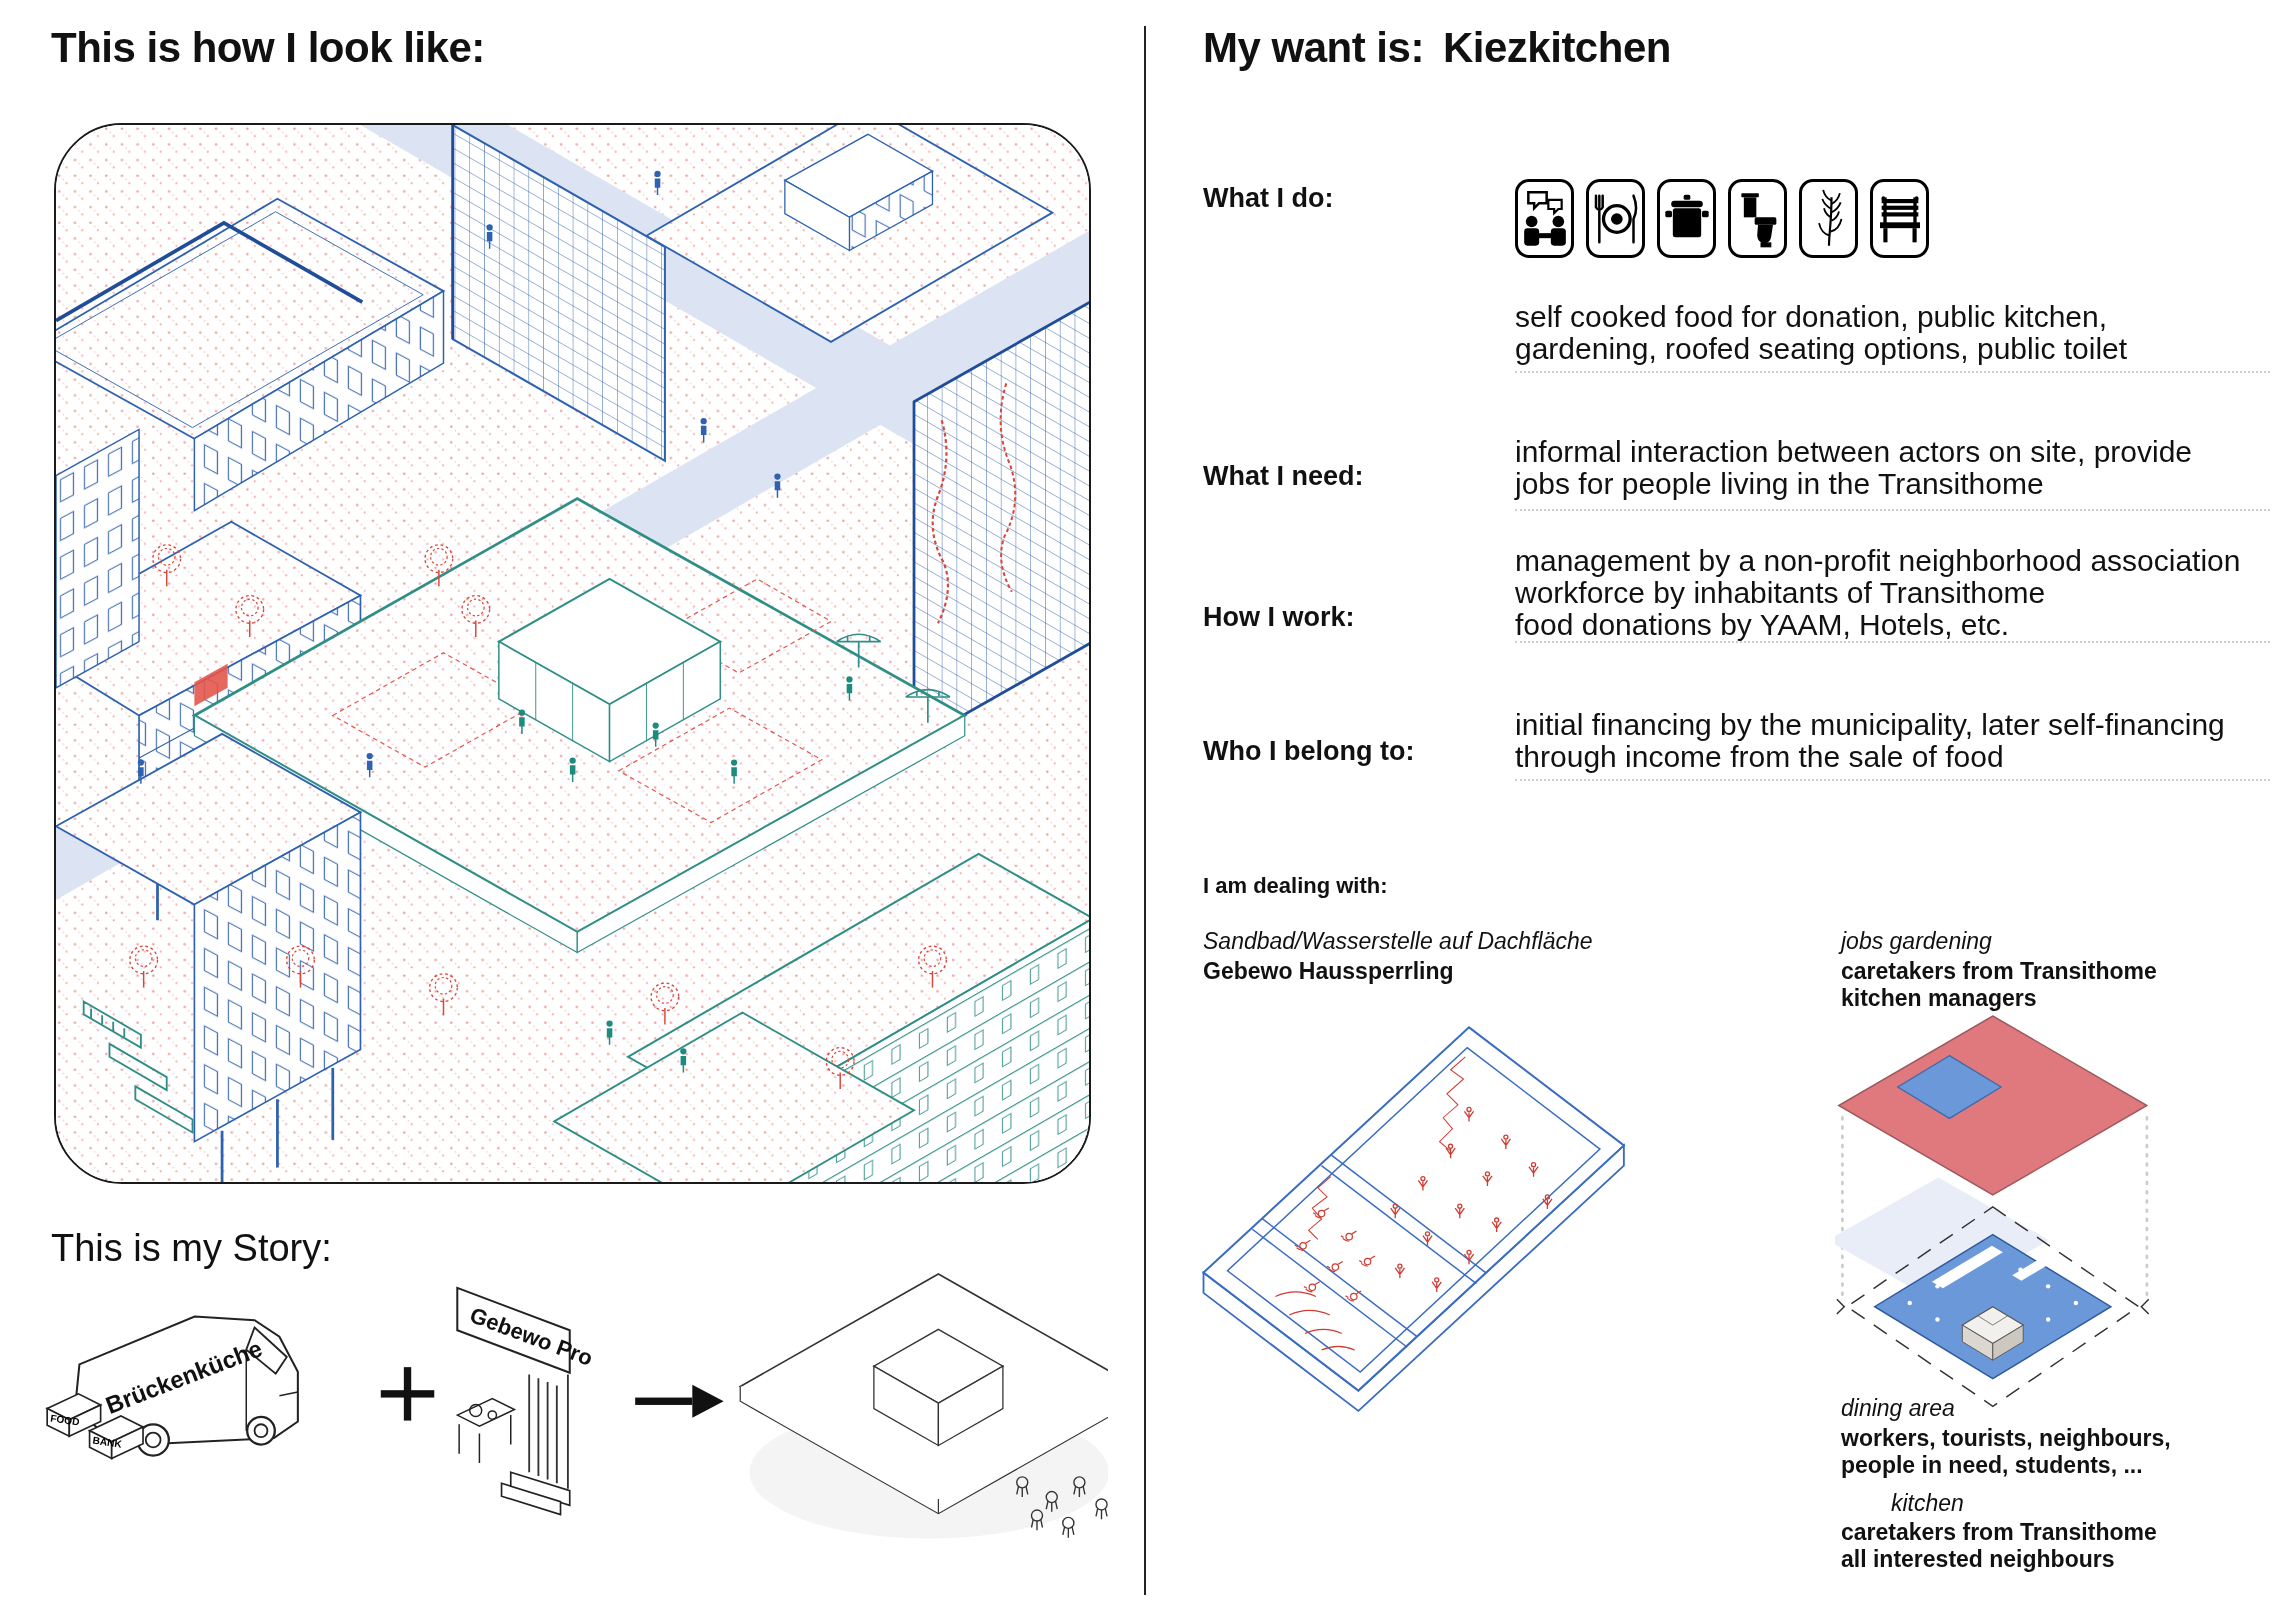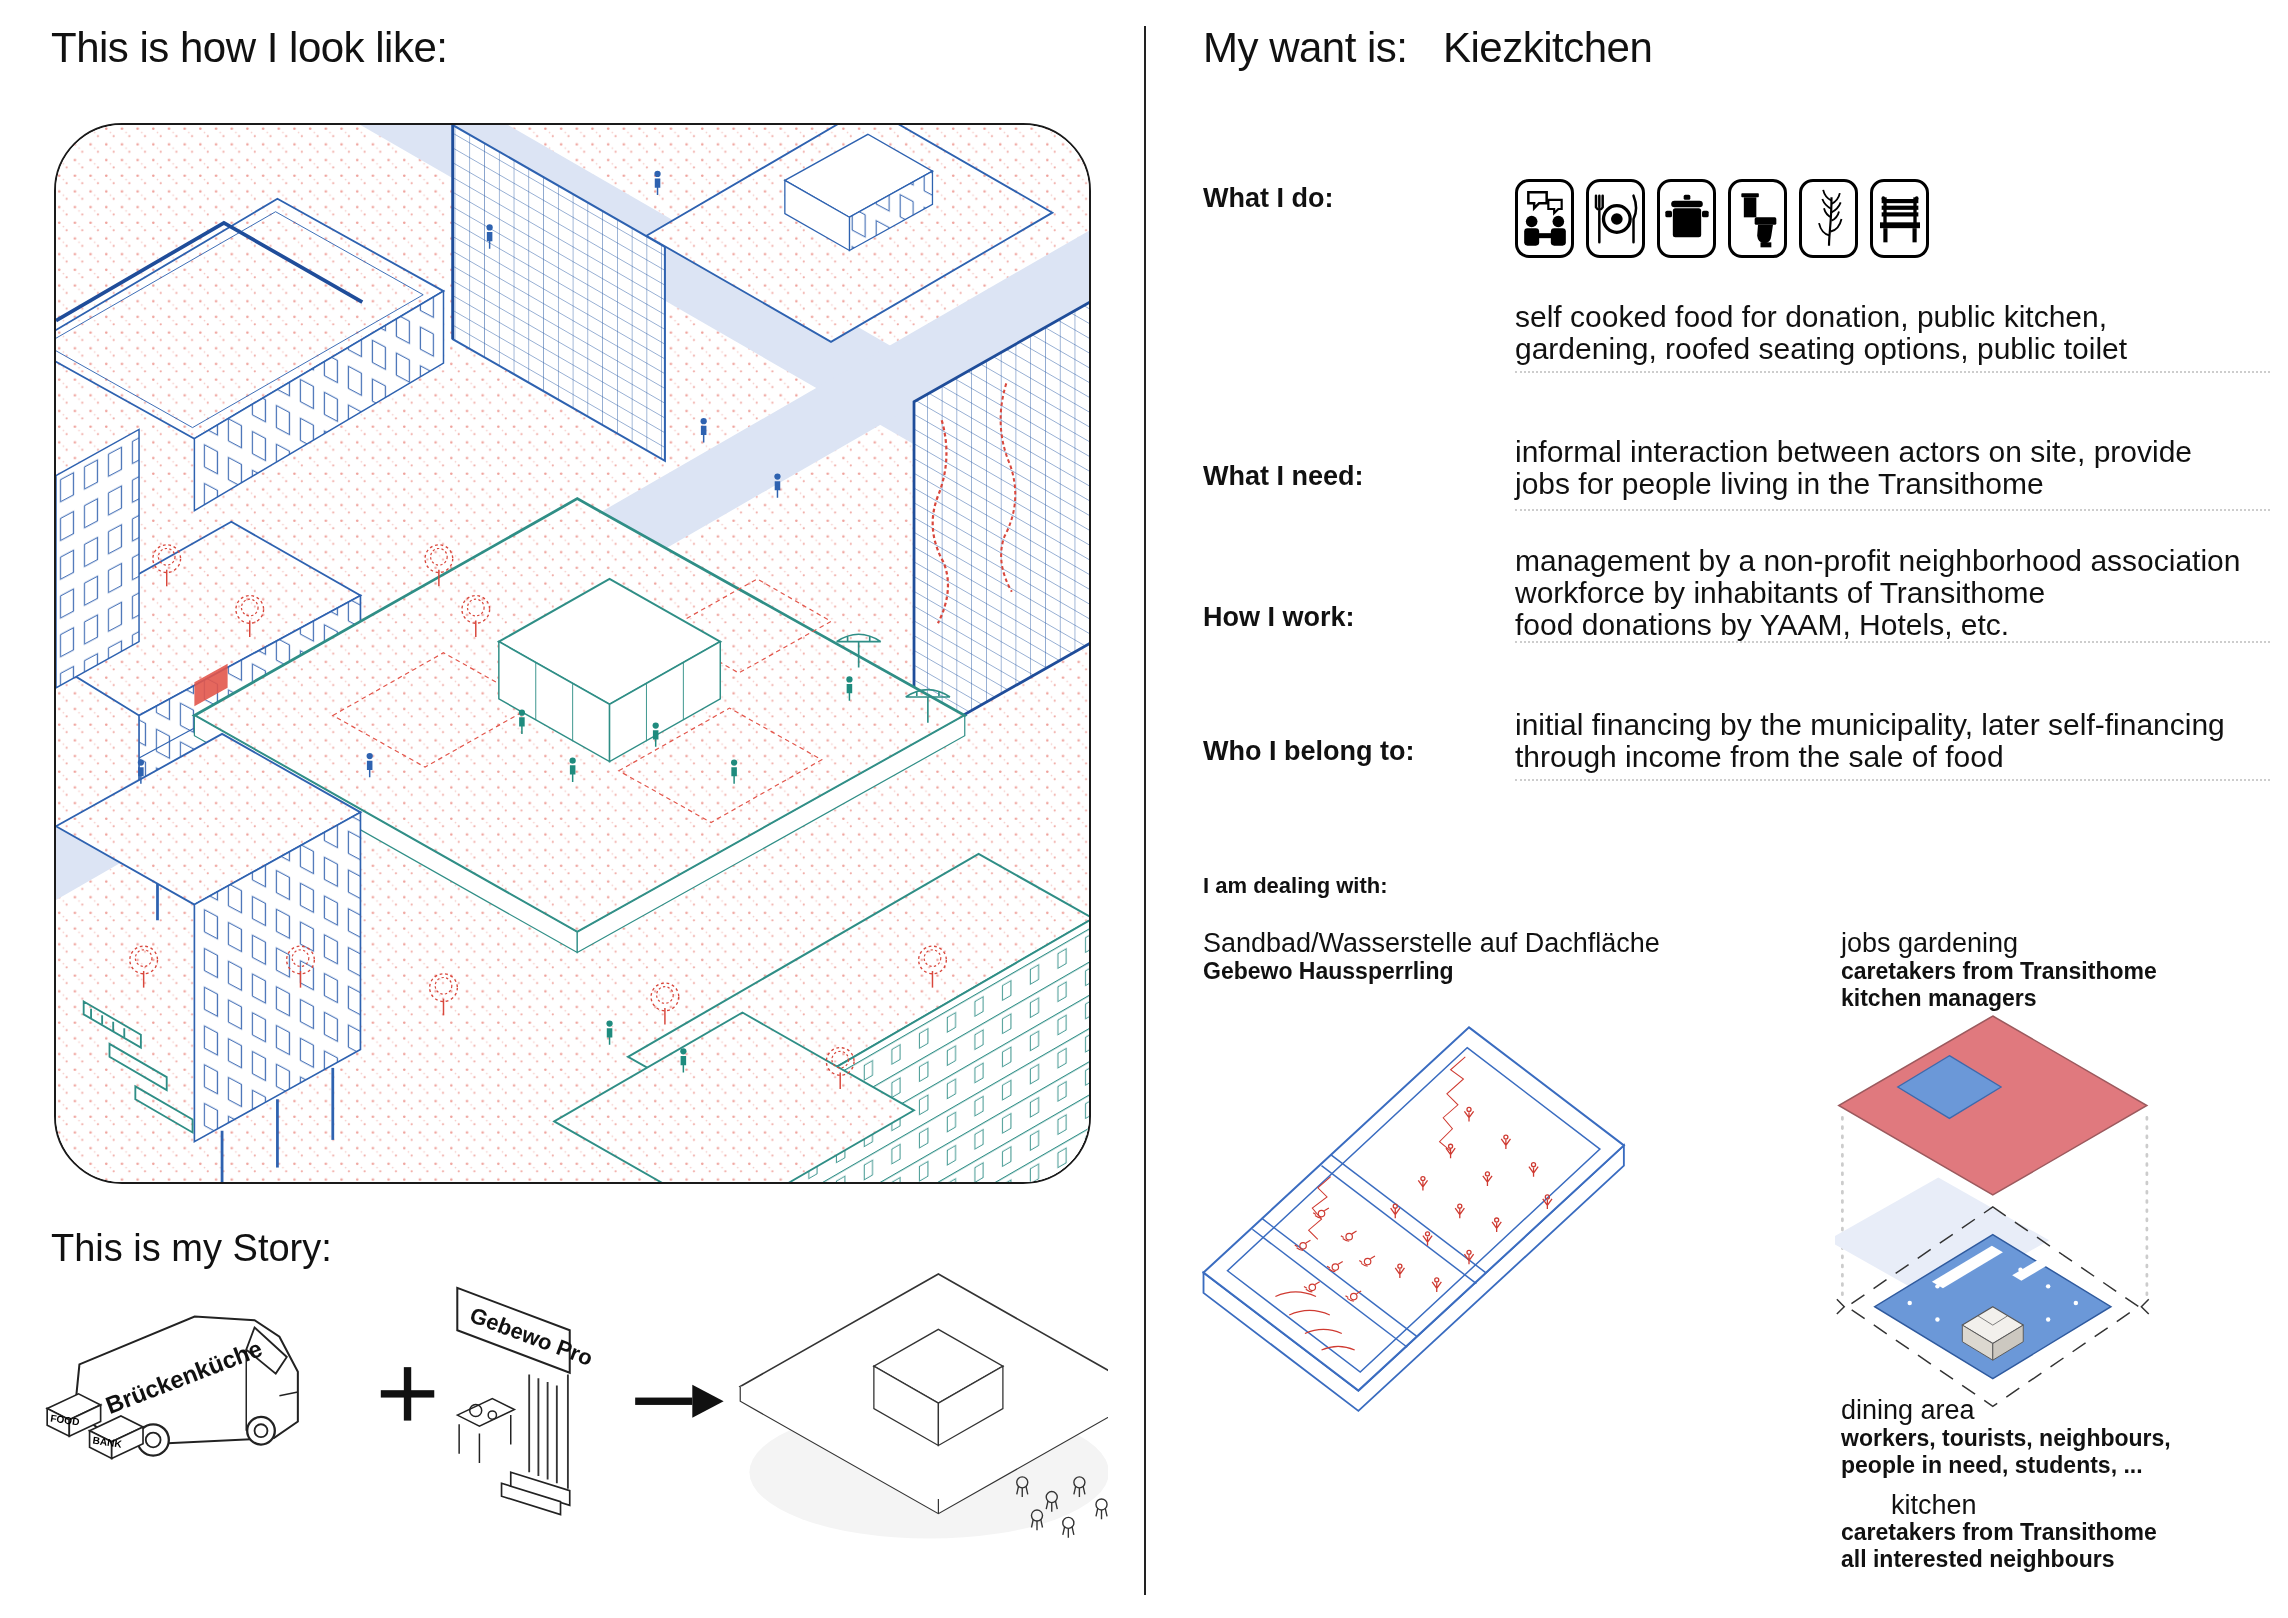--- a/index.html
+++ b/index.html
@@ -1,25 +1,25 @@
 <!DOCTYPE html>
 <html style="font-size:14.8px"><head>
 <meta charset="utf-8">
 <style>
   *{margin:0;padding:0;box-sizing:border-box}
   html,body{background:#ffffff}
   body{width:2289px;height:1619px;font-family:"Liberation Sans",sans-serif;color:#111;position:relative;overflow:hidden}
   .abs{position:absolute}
-  .h1{font-size:42px;font-weight:400;letter-spacing:-0.5px}
+  .h1{font-size:42px;font-weight:700;letter-spacing:-0.5px}
   .h2{font-size:38px;font-weight:400}
   .h3{font-size:22px;font-weight:700}
   .label{font-size:27px;font-weight:700}
   .body-txt{font-size:30px;line-height:32px;white-space:pre-line}
   .dots{width:755px;border-top:2.8px dotted #cdcdcd;height:0}
-  .cap-i{font-size:27px}
+  .cap-i{font-style:italic;font-size:23px}
   .cap-b{font-weight:700;font-size:23px;line-height:27px;white-space:pre-line}
   .divider{width:1.8px;background:#222}
   .frame{border:2.3px solid #1a1a1a;border-radius:68px;overflow:hidden;background:#fff}
   .icon-row{display:flex}
   .icon-box{width:59px;height:79px;border:3.7px solid #000;border-radius:14px;margin-right:12px;
             display:flex;align-items:center;justify-content:center;background:#fff}
   .icon-box svg{width:50px;height:68px}
   svg text{font-family:"Liberation Sans",sans-serif}
 </style>
 </head>

